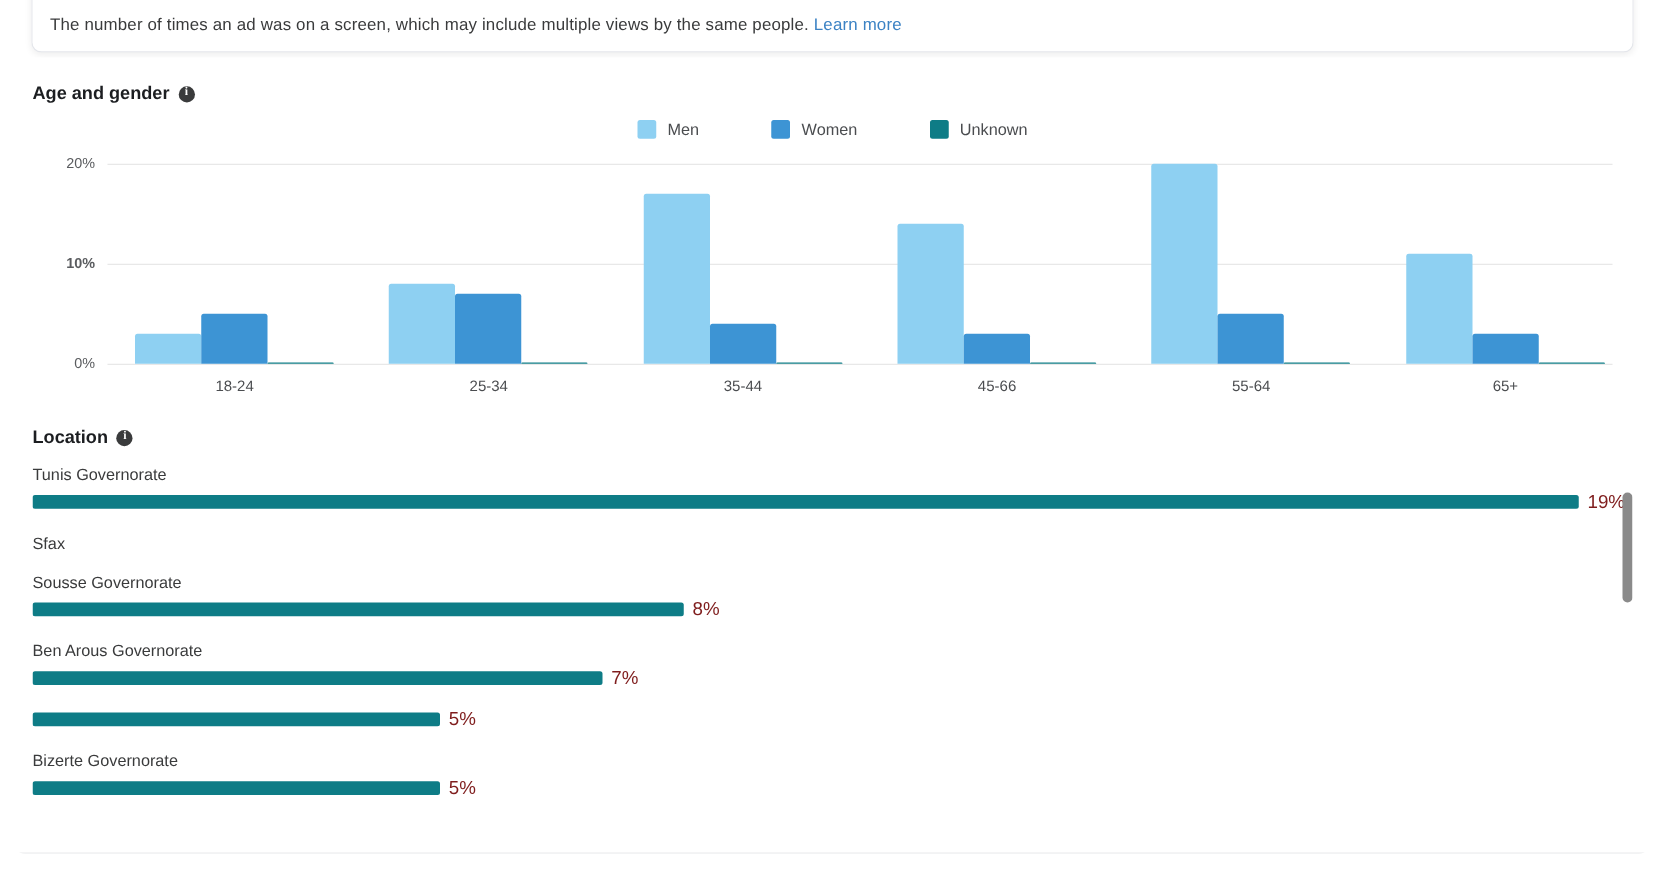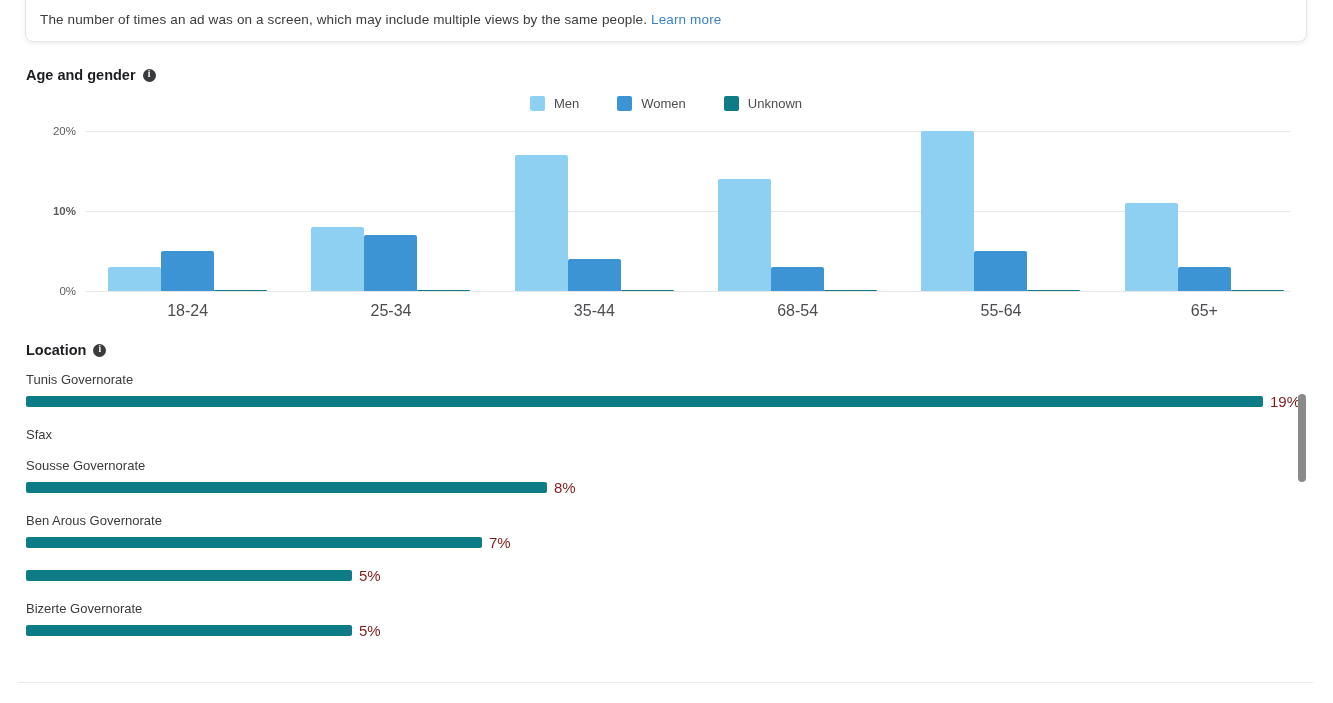--- a/index.html
+++ b/index.html
@@ -86,21 +86,21 @@
   #age-gender-section {
     position: absolute;
     left: 16px;
     top: 21px;
     width: 1280px;
   }
   #legend {
     display: flex;
     justify-content: center;
     align-items: center;
-    gap: 38px;
+    gap: 58px;
     margin-top: 13px;
   }
   .legend-item {
     display: flex;
     align-items: center;
     gap: 9px;
     cursor: pointer;
   }
   .legend-swatch {
     width: 15px;
@@ -162,21 +162,21 @@
     border-radius: 2px 2px 0 0;
     min-height: 1px;
   }
   .xlabel {
     position: absolute;
     top: 100%;
     left: 0;
     right: 0;
     margin-top: 11px;
     text-align: center;
-    font-size: 16px;
+    font-size: 12px;
     color: #4b4d50;
   }
 
   
   #location-section {
     position: absolute;
     left: 16px;
     top: 296px;
     width: 1280px;
   }
@@ -294,21 +294,21 @@
             <div class="group">
               <div class="bar" style="height: 85%; background: rgb(142, 208, 242);"></div>
               <div class="bar" style="height: 20%; background: rgb(61, 148, 212);"></div>
               <div class="bar" style="height: 0.45%; background: rgb(14, 124, 134);"></div>
               <div class="xlabel">35-44</div>
             </div>
             <div class="group">
               <div class="bar" style="height: 70%; background: rgb(142, 208, 242);"></div>
               <div class="bar" style="height: 15%; background: rgb(61, 148, 212);"></div>
               <div class="bar" style="height: 0.45%; background: rgb(14, 124, 134);"></div>
-              <div class="xlabel">68-54</div>
+              <div class="xlabel">45-66</div>
             </div>
             <div class="group">
               <div class="bar" style="height: 100%; background: rgb(142, 208, 242);"></div>
               <div class="bar" style="height: 25%; background: rgb(61, 148, 212);"></div>
               <div class="bar" style="height: 0.45%; background: rgb(14, 124, 134);"></div>
               <div class="xlabel">55-64</div>
             </div>
             <div class="group">
               <div class="bar" style="height: 55%; background: rgb(142, 208, 242);"></div>
               <div class="bar" style="height: 15%; background: rgb(61, 148, 212);"></div>

